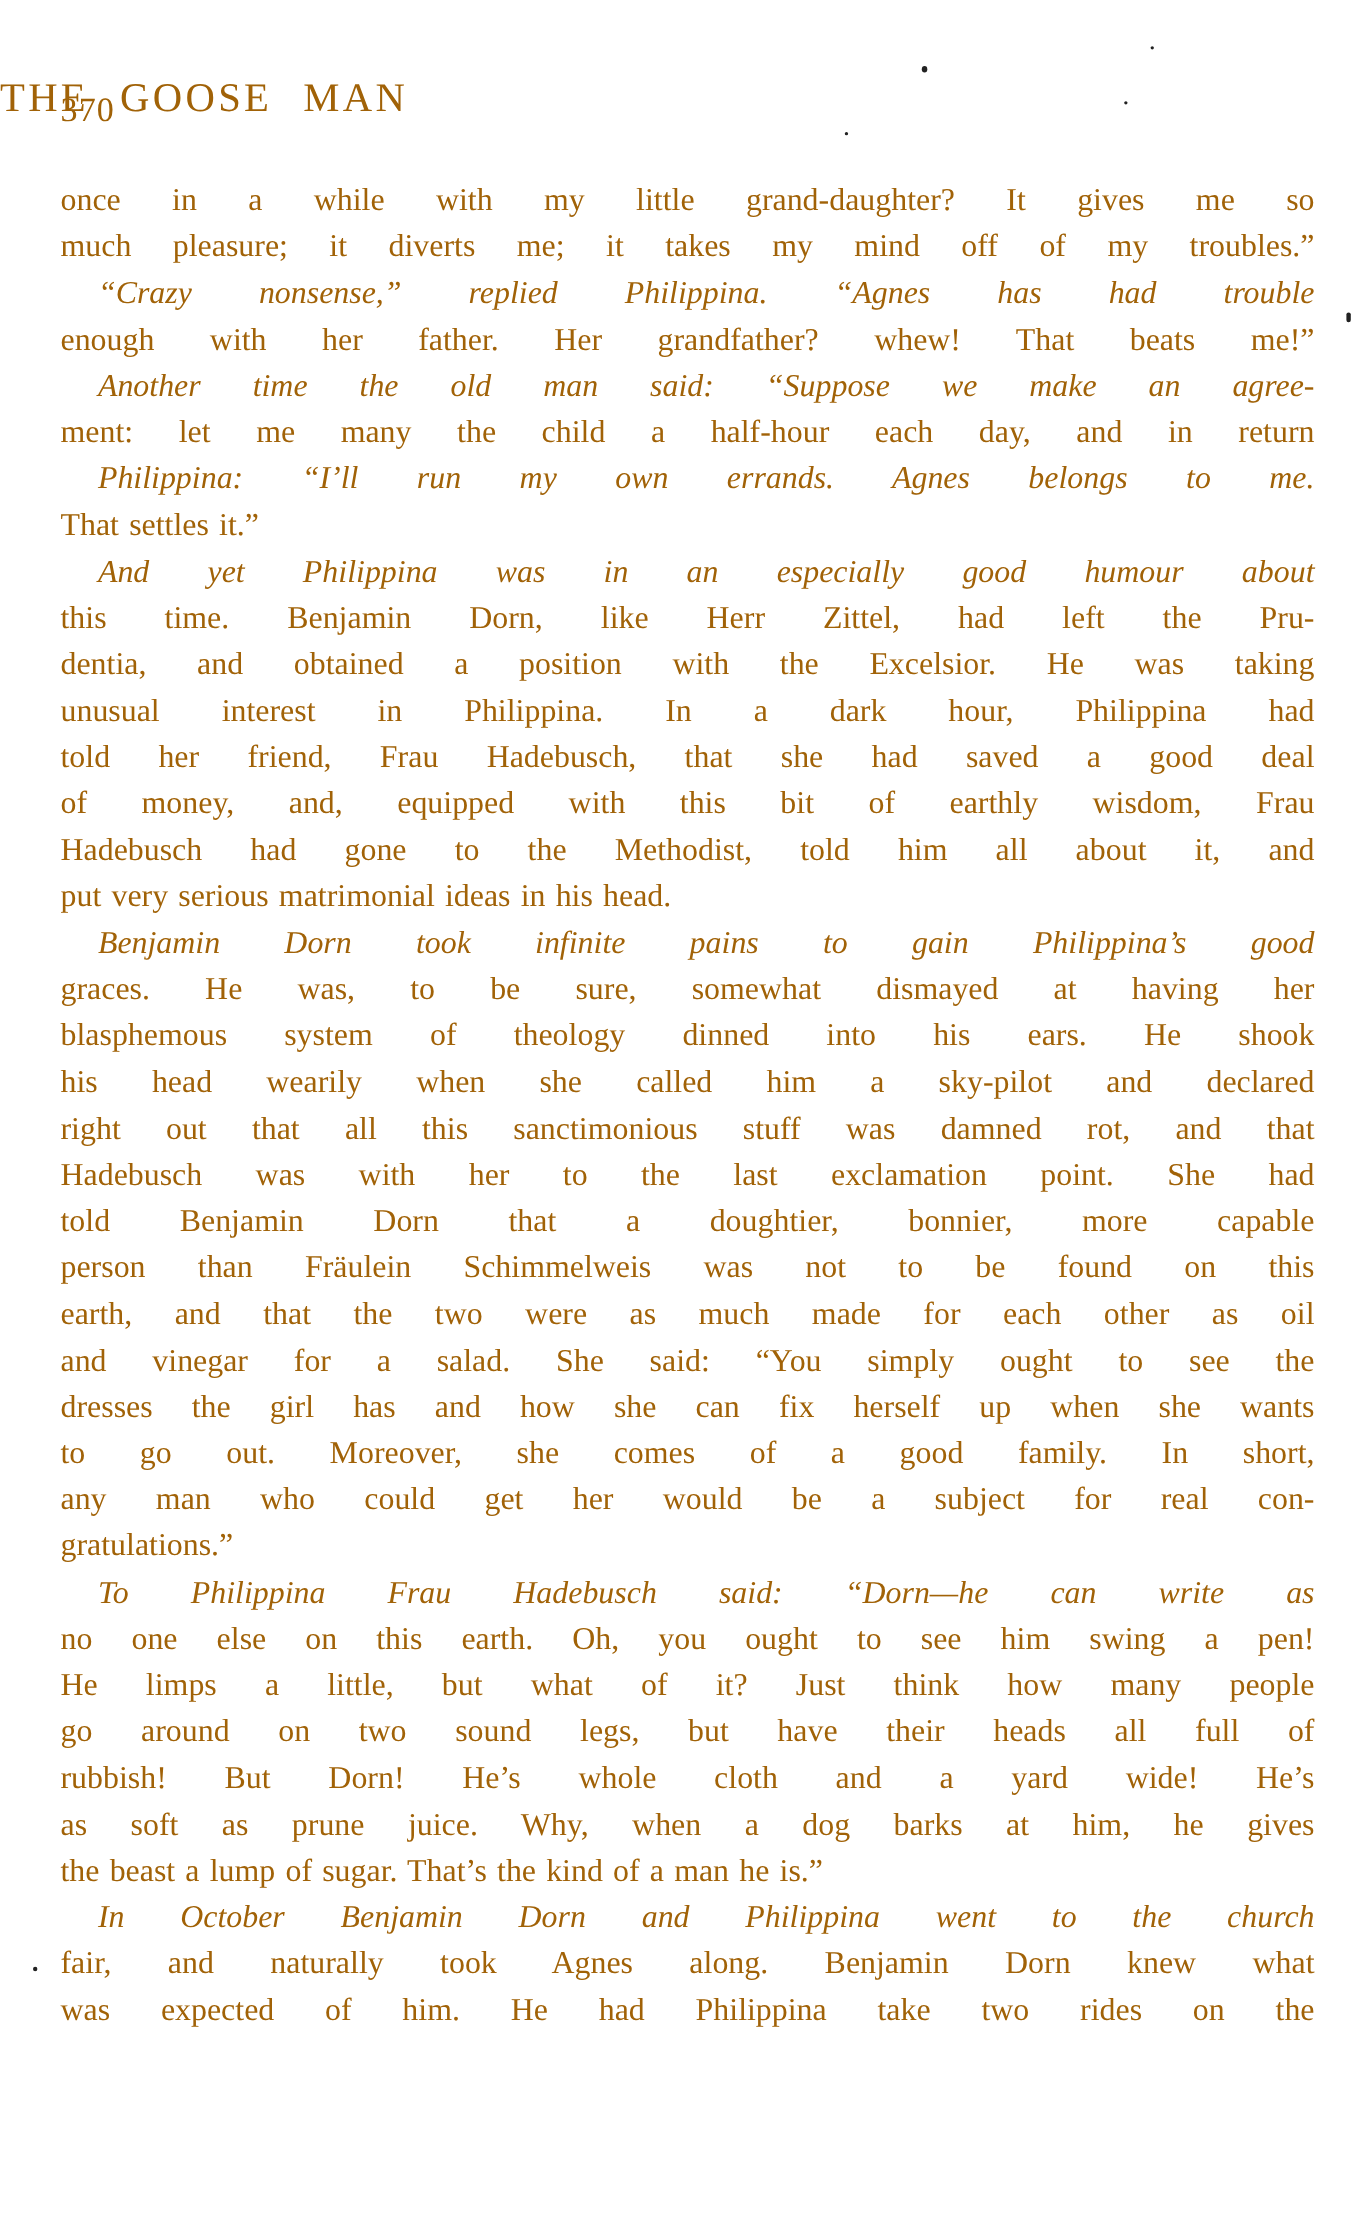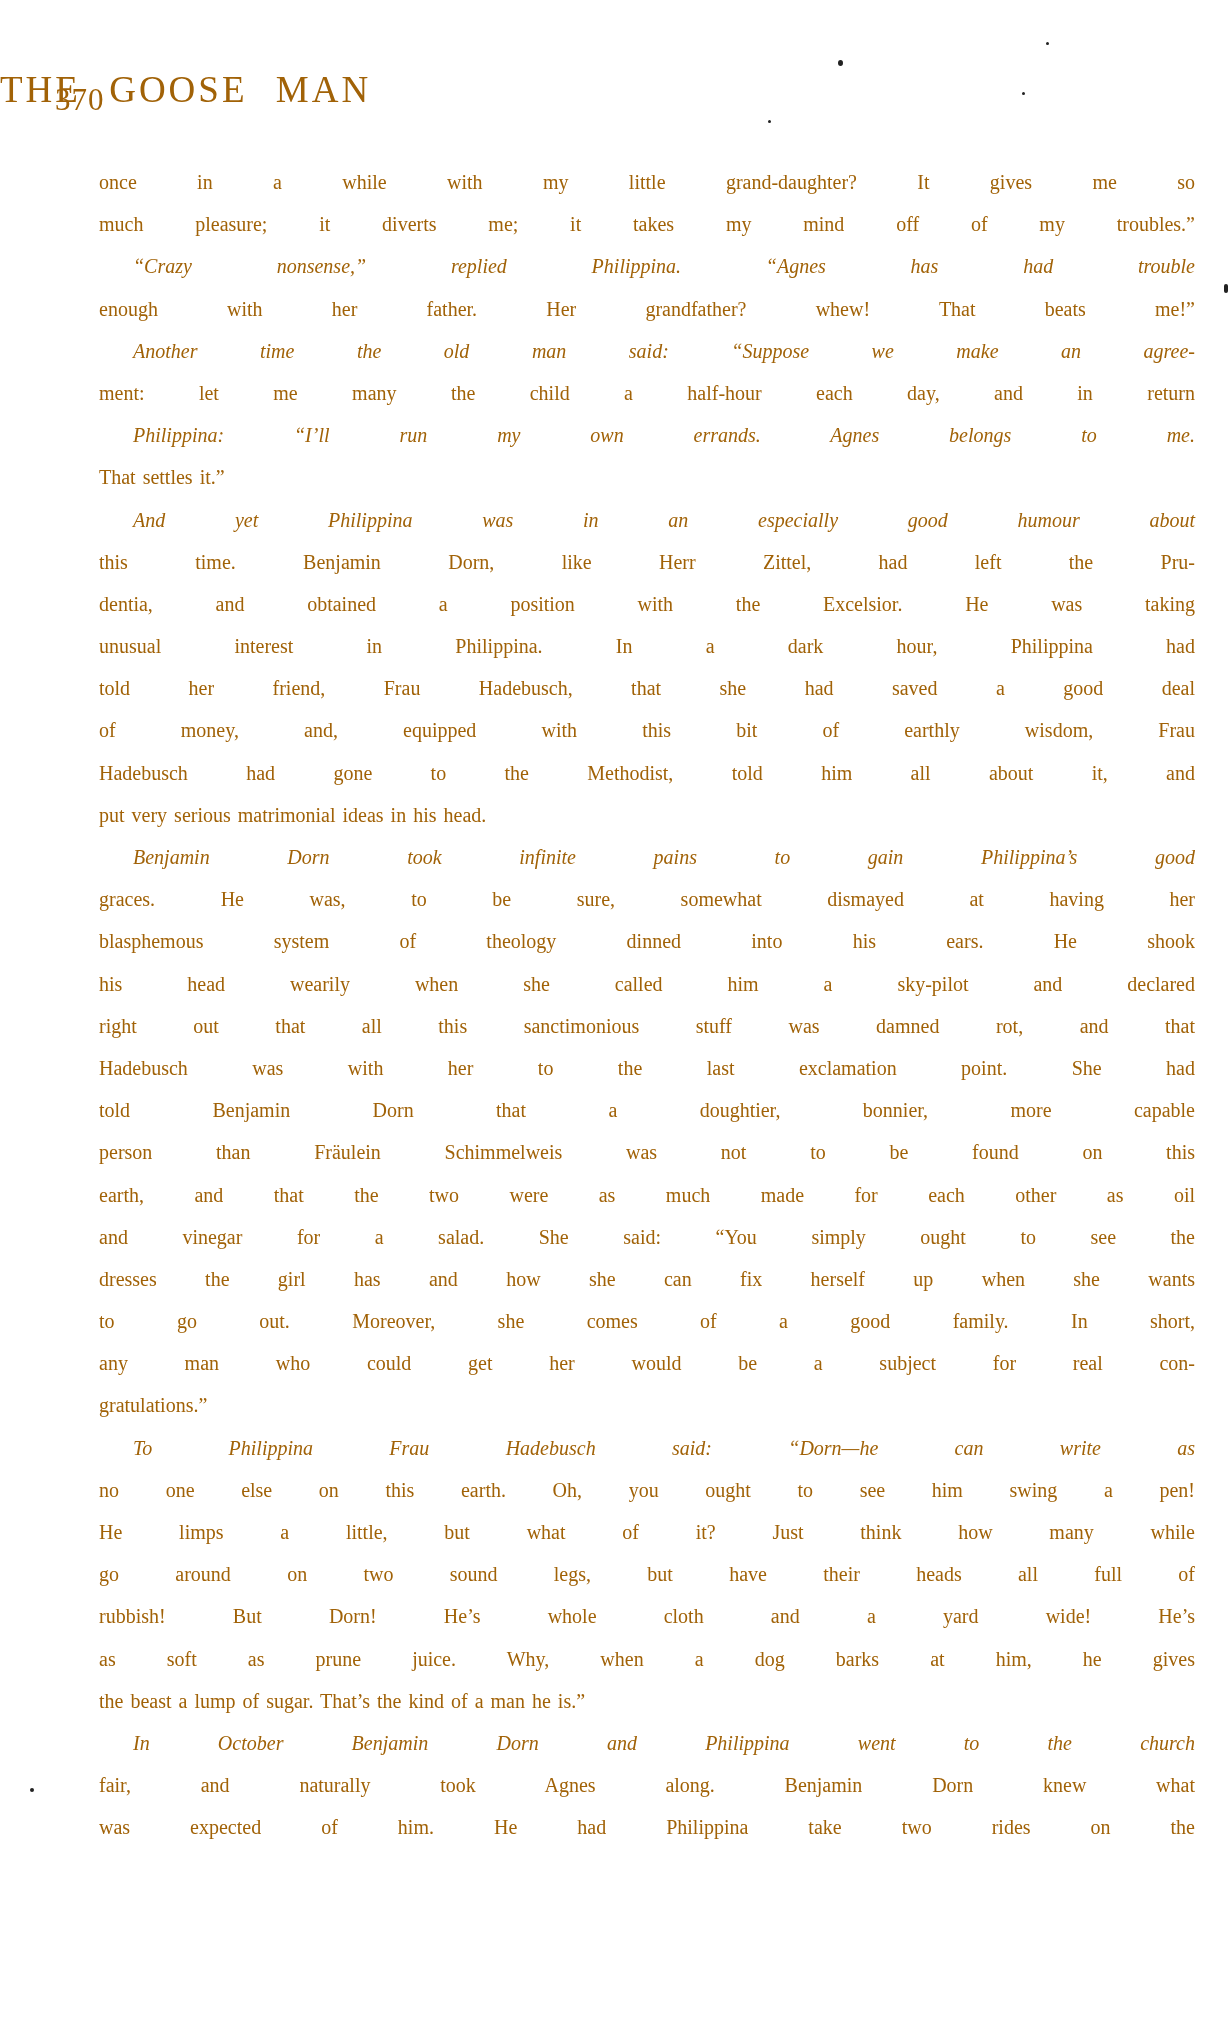--- a/index.html
+++ b/index.html
@@ -33,26 +33,25 @@
     letter-spacing: 3px;
     word-spacing: 16px;
   }
   .page-body {
     position: absolute;
     top: 161px;
     left: 55px;
     width: 1140px;
   }
   .line {
-    font-size: 20px;
+    font-size: 29px;
     line-height: 42.2px;
     height: 42.2px;
     text-align: left;
     word-spacing: 2px;
-    margin-left: 44px;
   }
   .line.just {
     text-align: justify;
     text-align-last: justify;
   }
   .line.indent {
     padding-left: 34px;
     font-style: italic;
   }
   .speck {
@@ -100,21 +99,21 @@
       <div class="line just">told Benjamin Dorn that a doughtier, bonnier, more capable</div>
       <div class="line just">person than Fräulein Schimmelweis was not to be found on this</div>
       <div class="line just">earth, and that the two were as much made for each other as oil</div>
       <div class="line just">and vinegar for a salad.  She said: “You simply ought to see the</div>
       <div class="line just">dresses the girl has and how she can fix herself up when she wants</div>
       <div class="line just">to go out.  Moreover, she comes of a good family.  In short,</div>
       <div class="line just">any man who could get her would be a subject for real con-</div>
       <div class="line">gratulations.”</div>
       <div class="line indent just">To Philippina Frau Hadebusch said: “Dorn—he can write as</div>
       <div class="line just">no one else on this earth.  Oh, you ought to see him swing a pen!</div>
-      <div class="line just">He limps a little, but what of it?  Just think how many while</div>
+      <div class="line just">He limps a little, but what of it?  Just think how many people</div>
       <div class="line just">go around on two sound legs, but have their heads all full of</div>
       <div class="line just">rubbish!  But Dorn!  He’s whole cloth and a yard wide!  He’s</div>
       <div class="line just">as soft as prune juice.  Why, when a dog barks at him, he gives</div>
       <div class="line">the beast a lump of sugar.  That’s the kind of a man he is.”</div>
       <div class="line indent just">In October Benjamin Dorn and Philippina went to the church</div>
       <div class="line just">fair, and naturally took Agnes along.  Benjamin Dorn knew what</div>
       <div class="line just">was expected of him.  He had Philippina take two rides on the</div>
     </div>
 
   <div class="speck" id="speck1"></div>

